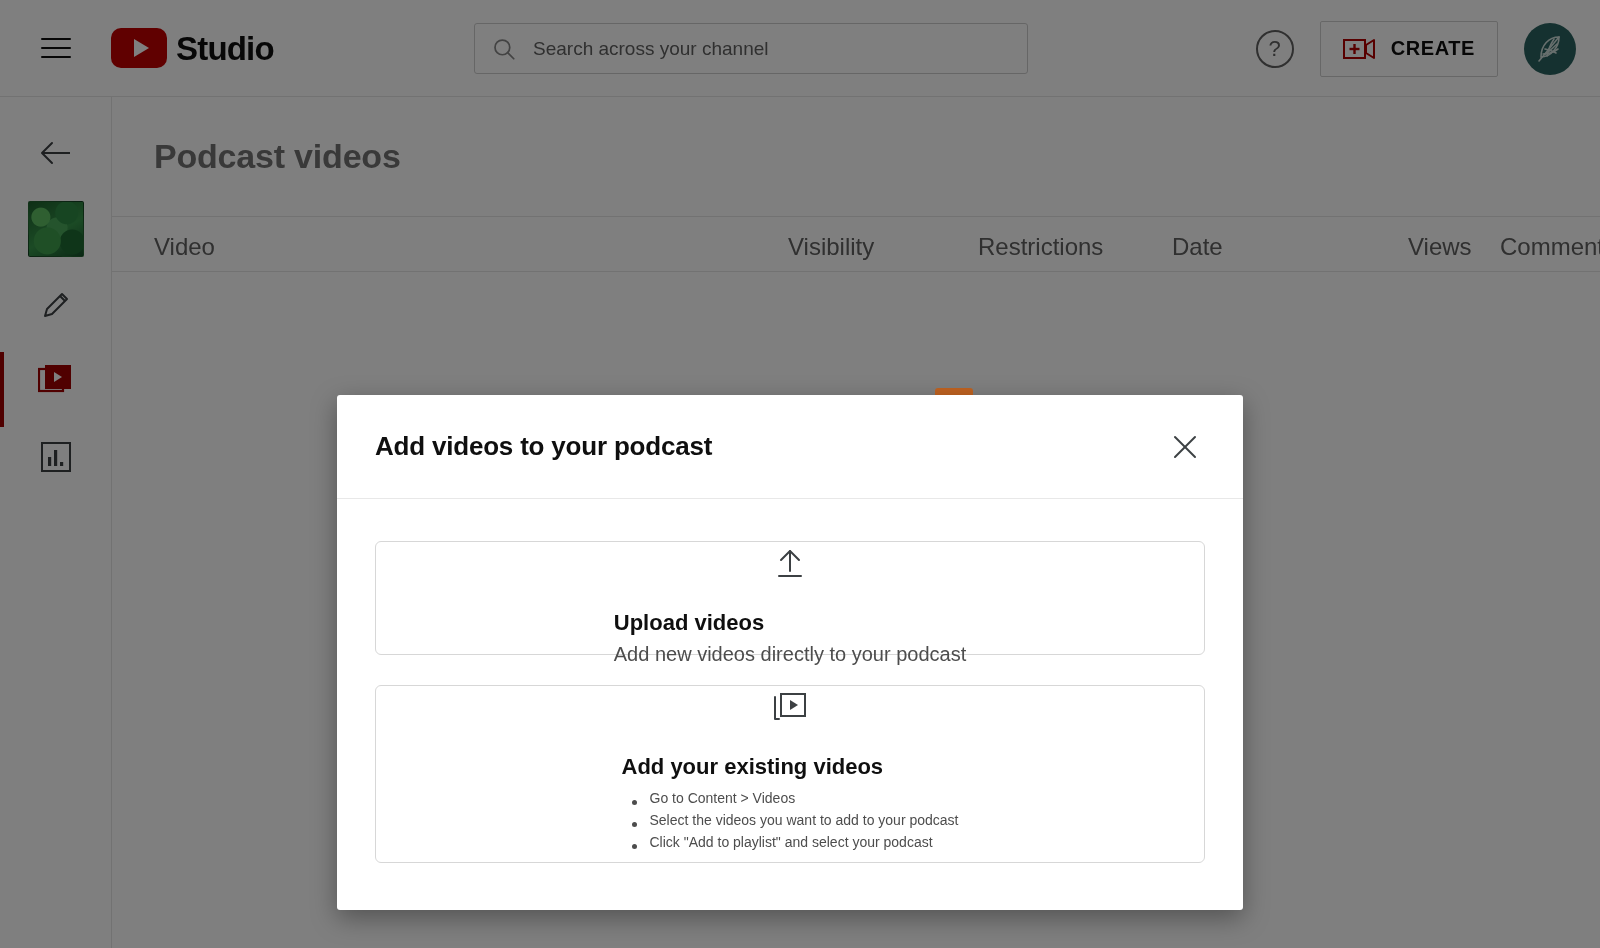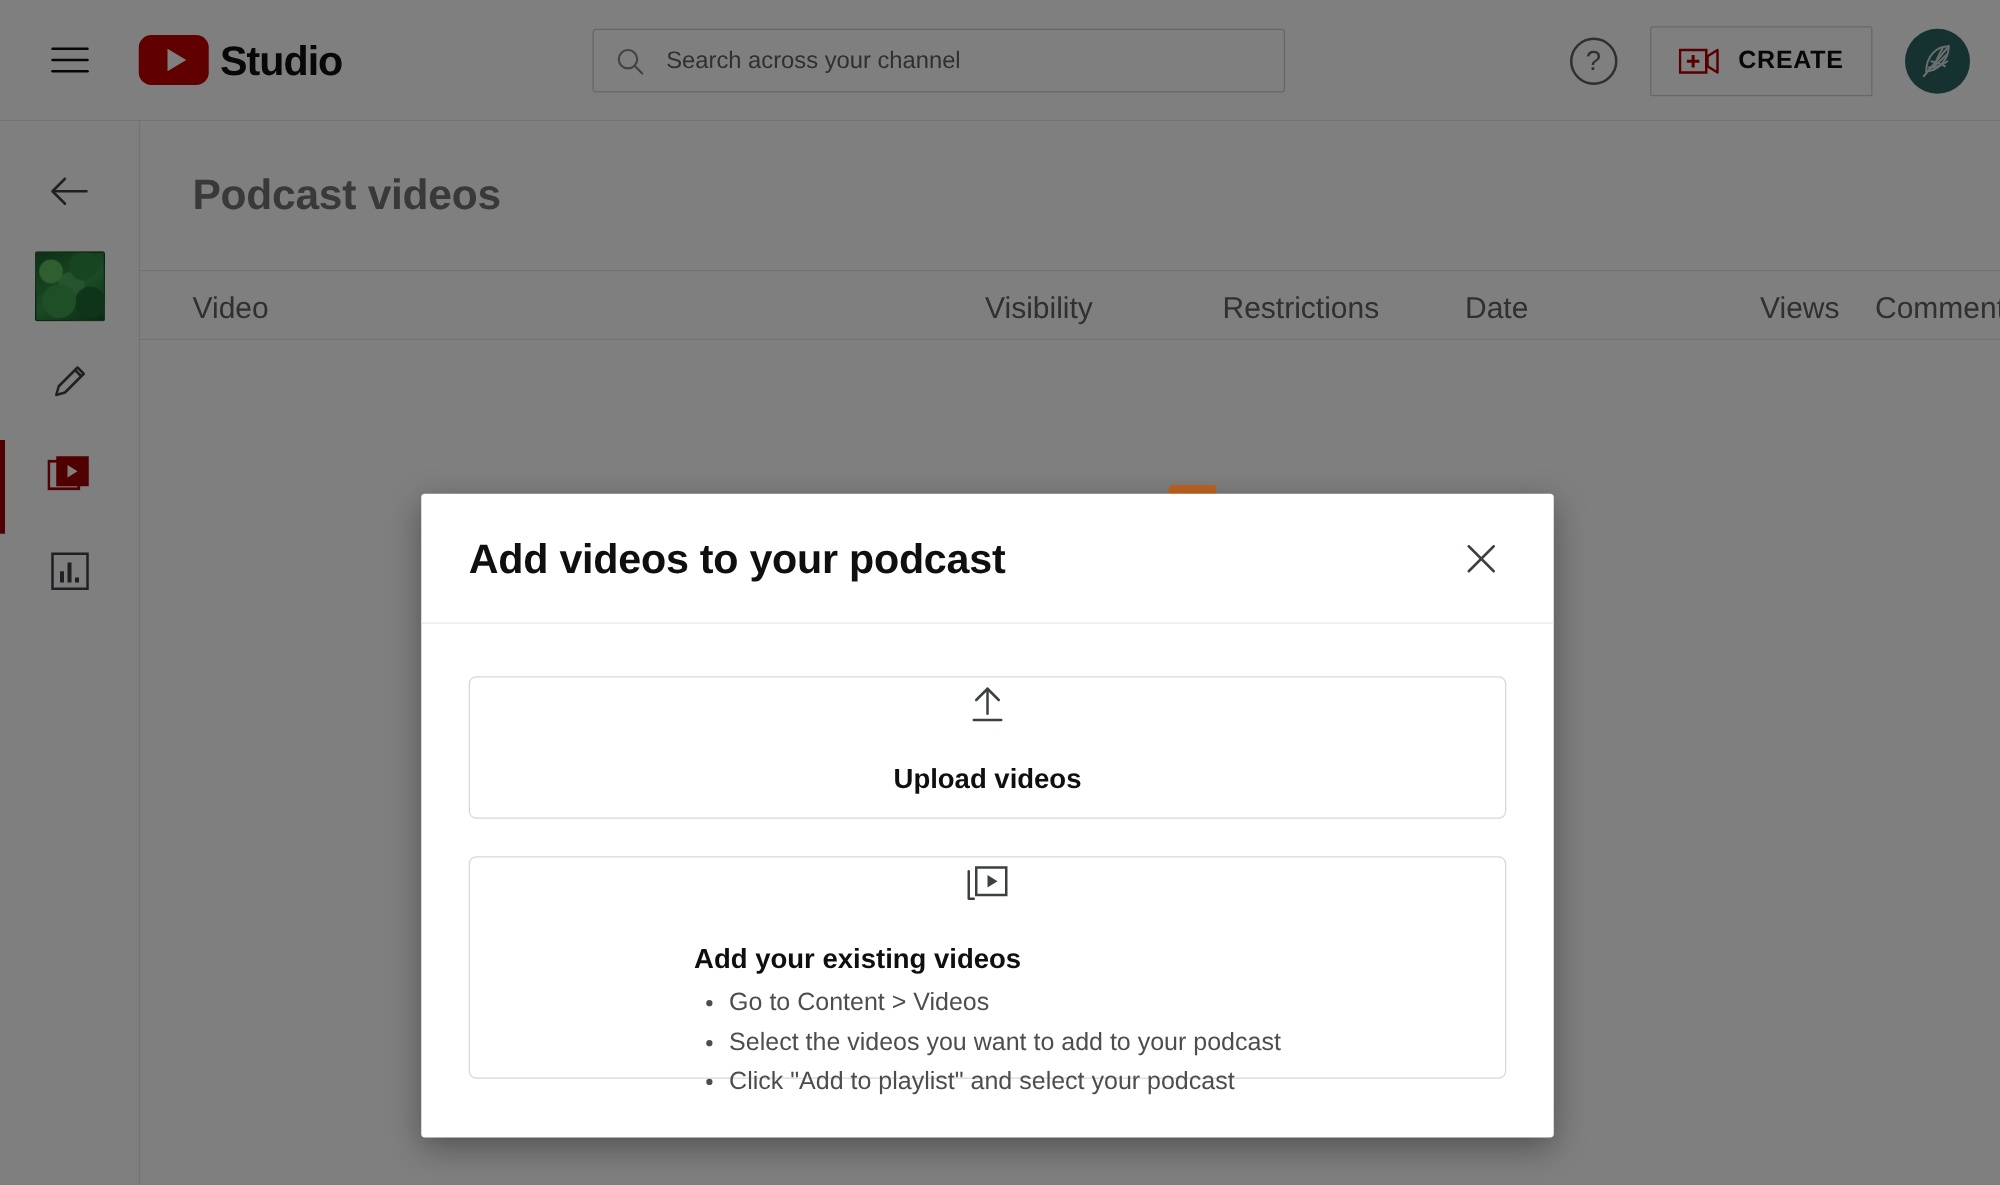--- a/index.html
+++ b/index.html
@@ -239,21 +239,21 @@
     overflow: hidden;
   }
   .modal-header {
     height: 104px;
     border-bottom: 1px solid #e8e8e8;
     display: flex;
     align-items: center;
     padding: 0 36px 0 38px;
   }
   .modal-title {
-    font-size: 33px;
+    font-size: 26px;
     font-weight: 700;
     color: #0f0f0f;
     flex: 1;
     letter-spacing: -0.2px;
   }
   .close-btn {
     width: 44px; height: 44px;
     display: flex; align-items: center; justify-content: center;
     cursor: pointer;
   }
@@ -293,21 +293,21 @@
   }
   .opt-sub {
     font-size: 20px;
     color: #4d4d4d;
   }
   .opt-list {
     list-style: none;
     margin-top: 4px;
   }
   .opt-list li {
-    font-size: 20px;
+    font-size: 14px;
     color: #4d4d4d;
     line-height: 1.58;
     position: relative;
     padding-left: 28px;
   }
   .opt-list li::before {
     content: "";
     position: absolute;
     left: 10px;
     top: 13px;
@@ -446,20 +446,21 @@
     <div class="option-card upload">
       <div class="opt-icon">
         <svg width="34" height="36" viewBox="0 0 34 36">
           <line x1="17" y1="6" x2="17" y2="26" stroke="#3c4043" stroke-width="2" stroke-linecap="round"></line>
           <polyline points="8,15 17,6 26,15" fill="none" stroke="#3c4043" stroke-width="2" stroke-linecap="round" stroke-linejoin="round"></polyline>
           <line x1="6" y1="31" x2="28" y2="31" stroke="#3c4043" stroke-width="2" stroke-linecap="round"></line>
         </svg>
       </div>
       <div class="opt-text">
         <div class="opt-title">Upload videos</div>
+        <div class="opt-sub">Add new videos directly to your podcast</div>
       </div>
     </div>
 
     <div class="option-card existing">
       <div class="opt-icon">
         <svg width="38" height="38" viewBox="0 0 38 38">
           <polyline points="4,9 4,31 8,31" fill="none" stroke="#3c4043" stroke-width="2" stroke-linecap="round" stroke-linejoin="round"></polyline>
           <rect x="10" y="6" width="24" height="22" fill="none" stroke="#3c4043" stroke-width="2"></rect>
           <path d="M19 12 L27 17 L19 22 Z" fill="#3c4043"></path>
         </svg>

